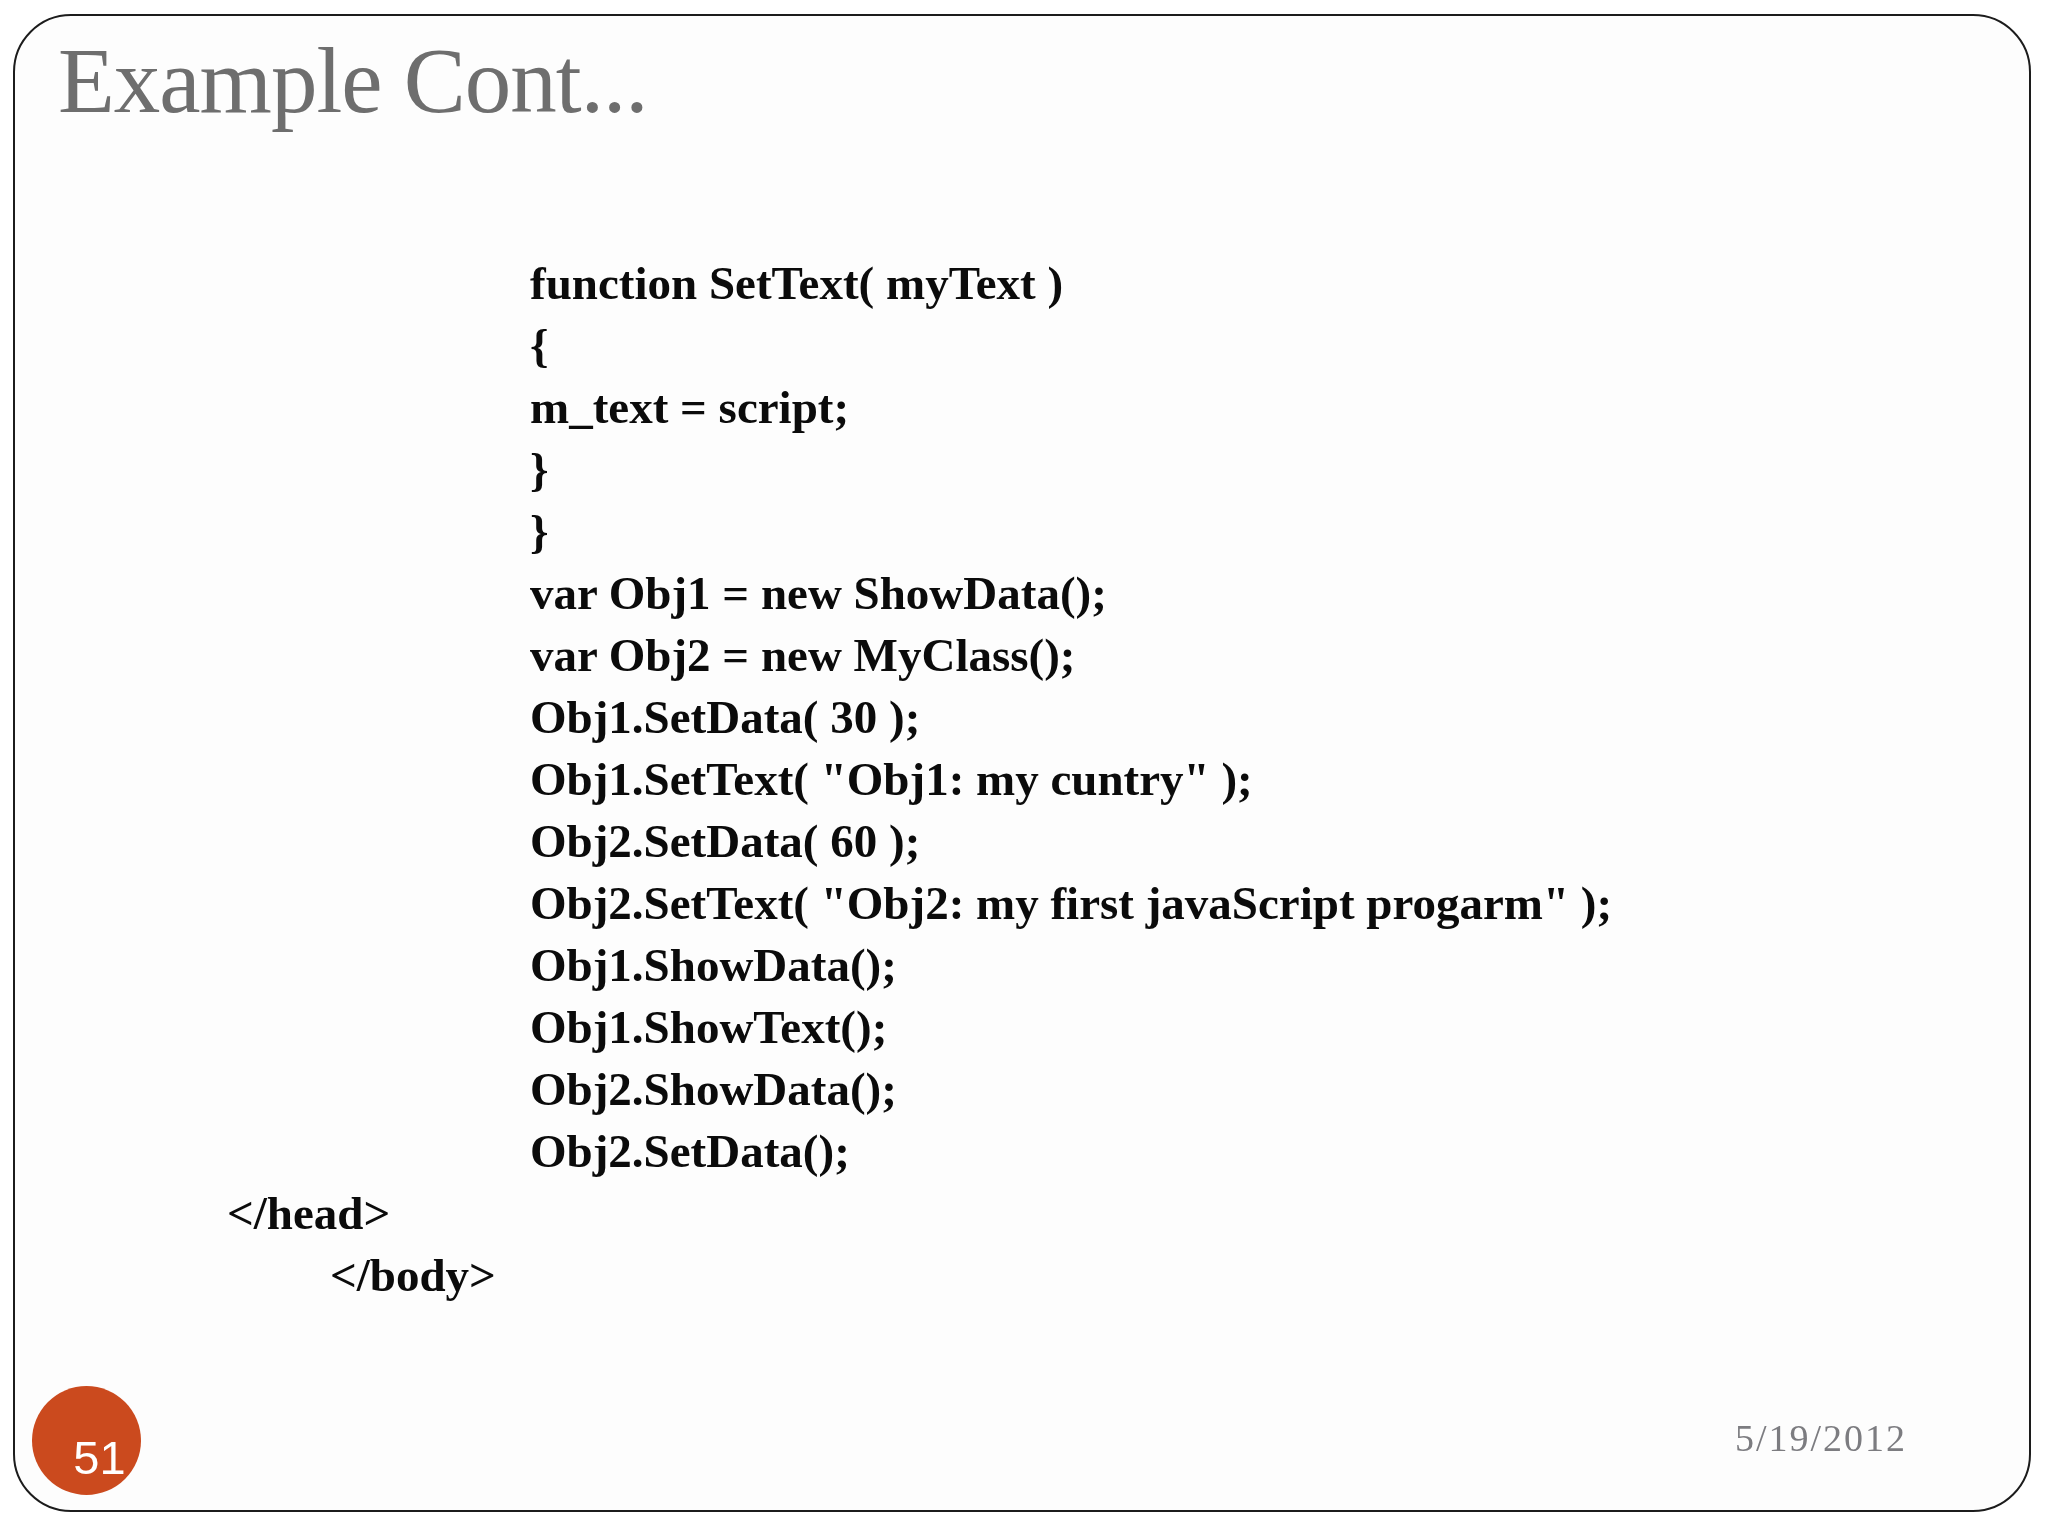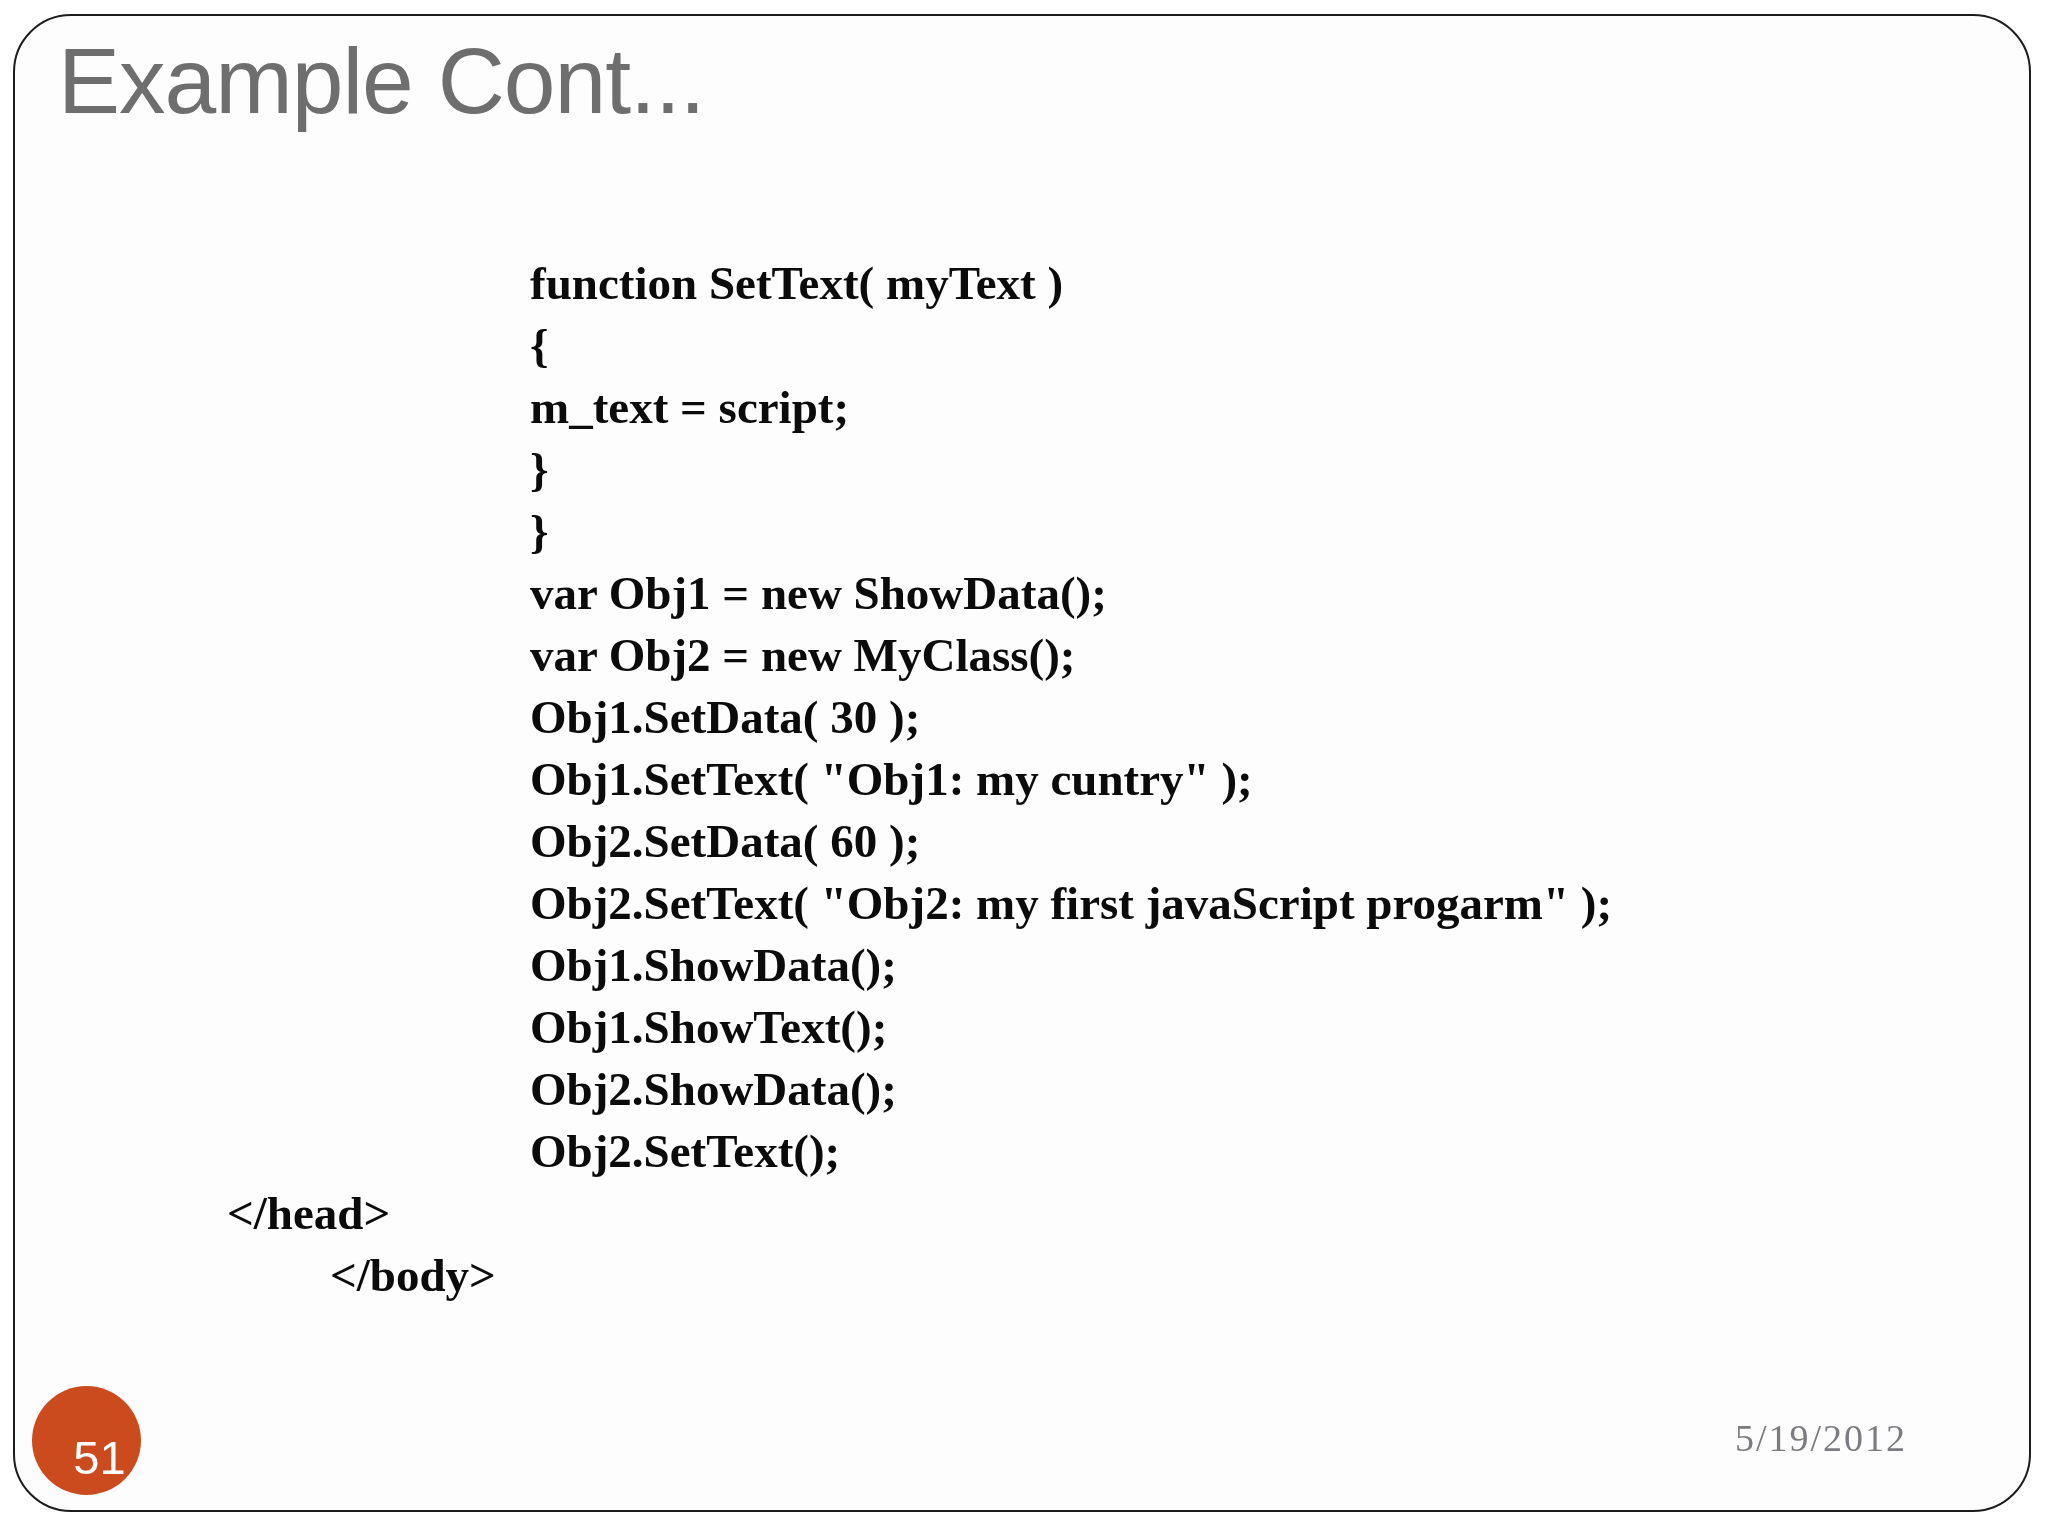--- a/index.html
+++ b/index.html
@@ -26,21 +26,21 @@
     border: 2.5px solid var(--border, #1c1c1c);
     border-radius: 58px;
     background: #fdfdfd;
     box-sizing: border-box;
   }
   .title {
     position: absolute;
     left: 58px;
     top: 30px;
     margin: 0;
-    font-family: Liberation Sans, sans-serif;
+    font-family: Liberation Serif, serif;
     font-size: 93px;
     font-weight: 400;
     letter-spacing: -1px;
     line-height: 1.1;
     color: var(--title, #6e6e6e);
     text-align: right;
   }
   .code {
     position: absolute;
     left: 0;
@@ -104,21 +104,21 @@
     <div class="line indent-main">}</div>
     <div class="line indent-main">var Obj1 = new ShowData();</div>
     <div class="line indent-main">var Obj2 = new MyClass();</div>
     <div class="line indent-main">Obj1.SetData( 30 );</div>
     <div class="line indent-main">Obj1.SetText( "Obj1: my cuntry" );</div>
     <div class="line indent-main">Obj2.SetData( 60 );</div>
     <div class="line indent-main">Obj2.SetText( "Obj2: my first javaScript progarm" );</div>
     <div class="line indent-main">Obj1.ShowData();</div>
     <div class="line indent-main">Obj1.ShowText();</div>
     <div class="line indent-main">Obj2.ShowData();</div>
-    <div class="line indent-main">Obj2.SetText();</div>
+    <div class="line indent-main">Obj2.SetData();</div>
     <div class="line indent-head">&lt;/head&gt;</div>
     <div class="line indent-body">&lt;/body&gt;</div>
   </div>
 
   <div class="badge">
     <span>51</span>
   </div>
 
   <div class="date">5/19/2012</div>
 </div>

